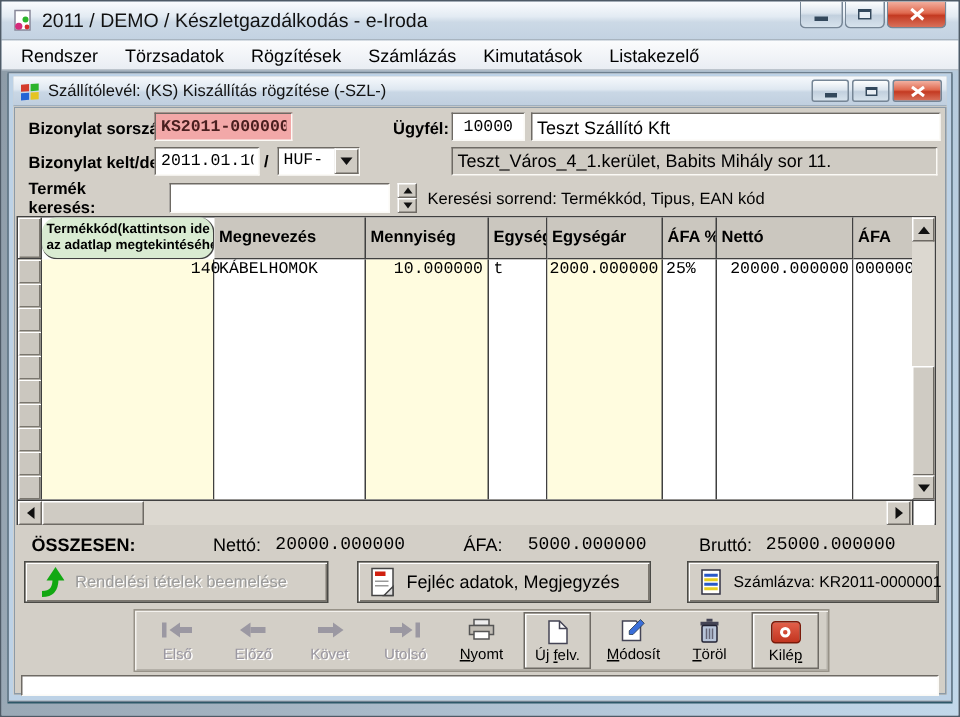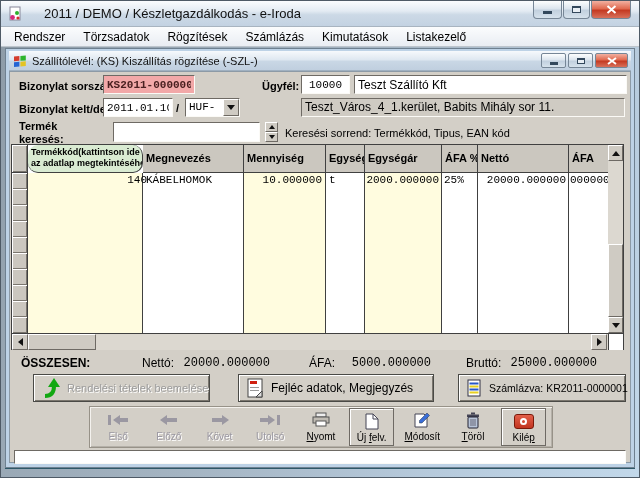--- a/index.html
+++ b/index.html
@@ -6,21 +6,21 @@
   html,body { width:640px; height:478px; background:#9aa8b6; }
   body { font-family:"Liberation Sans", sans-serif; color:#000; }
   .mono { font-family:"Liberation Mono","DejaVu Sans Mono",monospace; }
 
   .win { position:absolute; left:0; top:0; width:640px; height:478px;
          border:1px solid #4e5a66; background:#b8c6d4; overflow:hidden; }
 
   
   .titlebar { position:absolute; left:0; top:0; width:638px; height:26px;
     background:linear-gradient(#fafcfe 0%,#e3ebf3 40%,#ccd9e6 55%,#c3d2e2 100%);
-    border-bottom:1px solid #a8b4c0; display:flex; align-items:center;gap:16px; }
+    border-bottom:1px solid #a8b4c0; display:flex; align-items:center; }
   .titlebar .appicon { width:16px; height:16px; margin:0 5px 0 6px; }
   .title-text { font-size:13px; color:#111; }
 
   .winbtns { position:absolute; top:0; right:8px; display:flex; }
   .wbtn { height:18px; border:1px solid #768696; border-top:none;
     border-radius:0 0 4px 4px; background:linear-gradient(#fdfefe,#dce5ee 45%,#c2d0de 55%,#d6e2ec);
     display:flex; align-items:center; justify-content:center; margin-left:1px; }
   .wbtn.min { width:29px; } .wbtn.max { width:27px; }
   .wbtn.close { width:40px; background:linear-gradient(#f2b0a0,#e06a50 45%,#c43a22 55%,#d8705a); }
   .glyph-min { width:9px; height:3px; background:#33485c; margin-top:6px; }
@@ -321,21 +321,21 @@
         </div>
 
         <span class="sum-lbl" style="left:12px; top:285px; font-weight:bold;">ÖSSZESEN:</span>
         <span class="sum-lbl" style="left:133px; top:285px;">Nettó:</span>
         <span class="sum-val" style="left:161px; top:285px;">20000.000000</span>
         <span class="sum-lbl" style="left:300px; top:285px;">ÁFA:</span>
         <span class="sum-val" style="left:322px; top:285px;">5000.000000</span>
         <span class="sum-lbl" style="left:457px; top:285px;">Bruttó:</span>
         <span class="sum-val" style="left:488px; top:285px;">25000.000000</span>
 
-        <div class="bigbtn disabled" style="left:24px; width:177px;">
+        <div class="bigbtn disabled" style="left:7px; width:203px;">
           <span class="bicon">
             <svg width="18" height="20" viewBox="0 0 18 20">
               <path d="M3,18 C10,18 12,14 12,8" stroke="#12a812" stroke-width="4" fill="none"></path>
               <polygon points="12,0 6,9 18,9" fill="#12a812"></polygon>
             </svg>
           </span>
           <span class="btext" style="font-size:11px;">Rendelési tételek beemelése</span>
         </div>
         <div class="bigbtn" style="left:229px; width:196px;">
           <span class="bicon">

